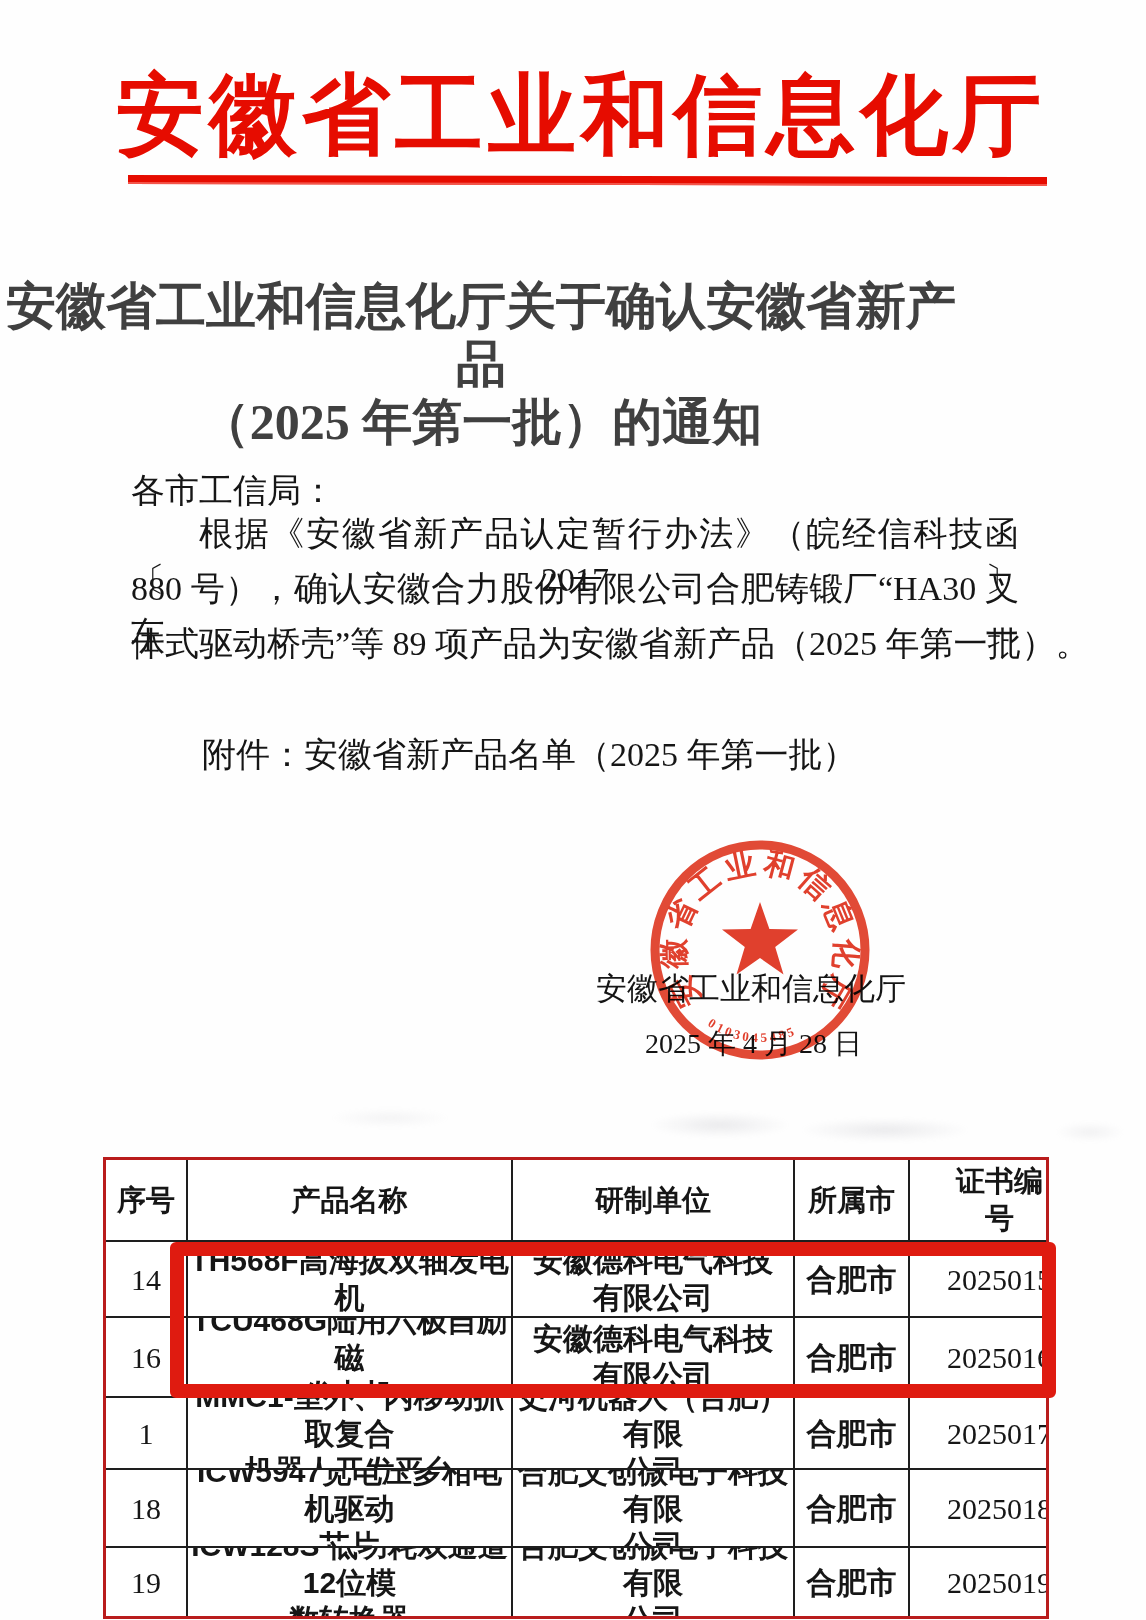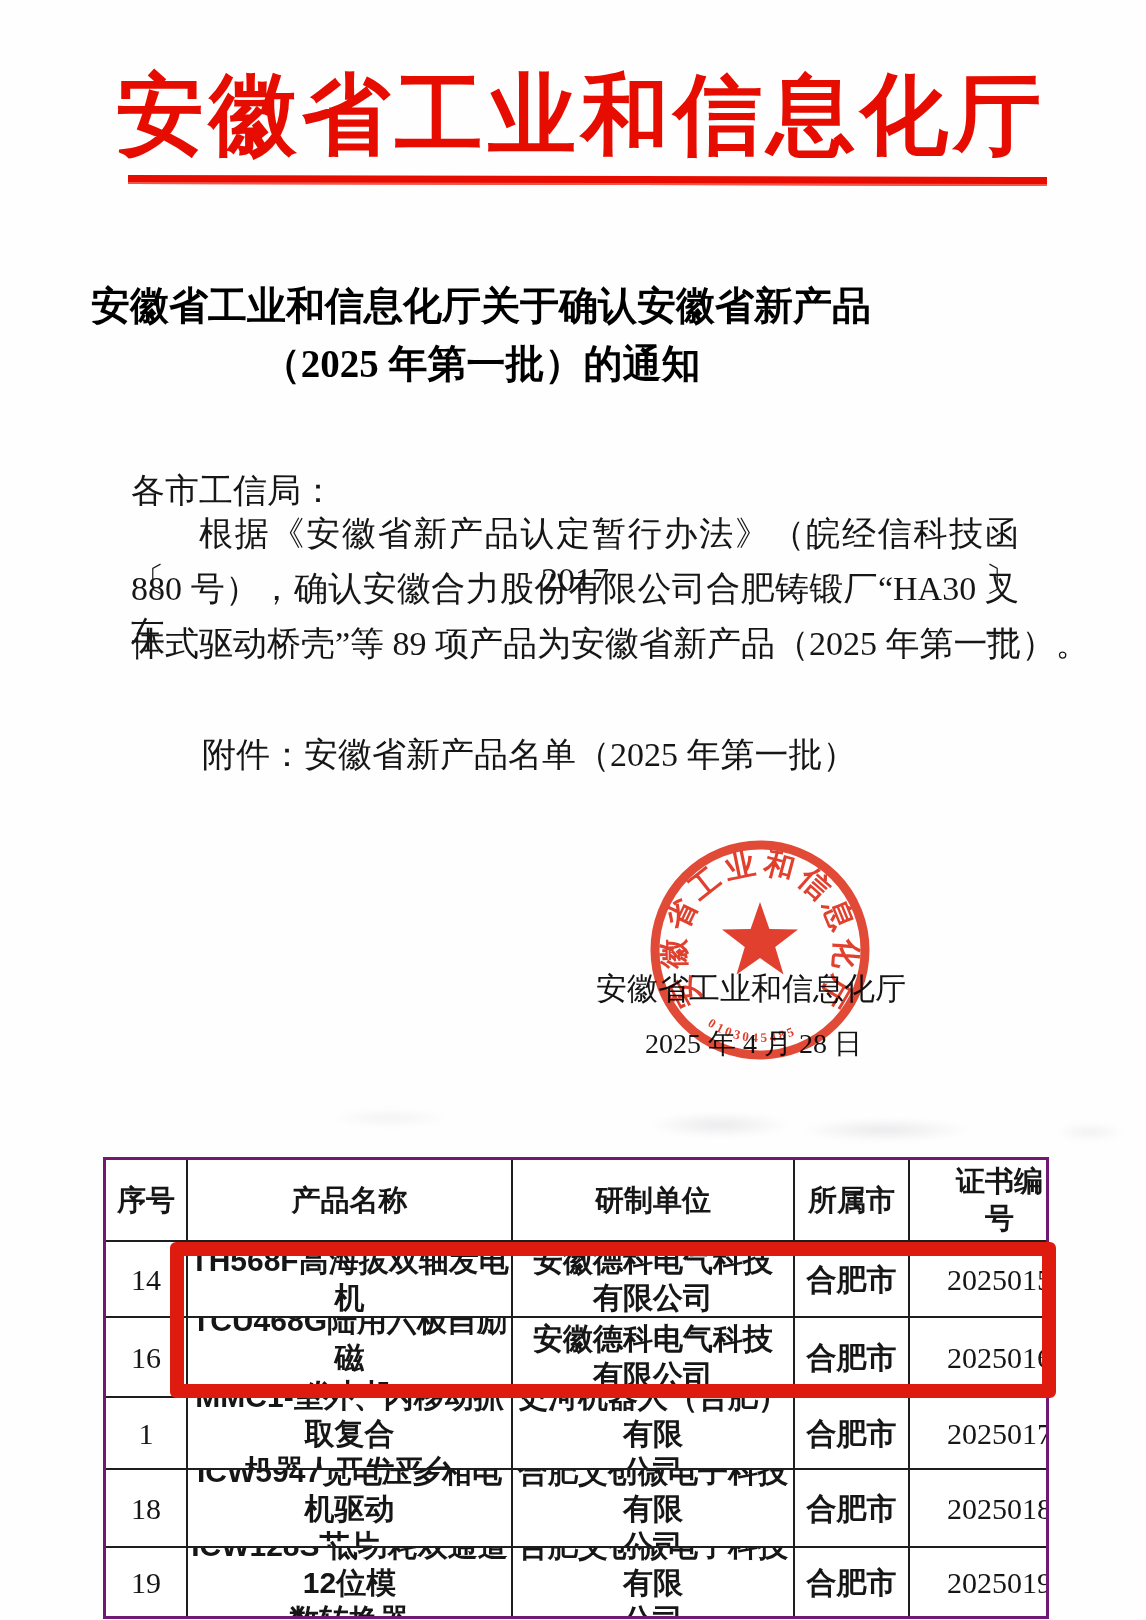--- a/index.html
+++ b/index.html
@@ -14,21 +14,21 @@
     transform:translateX(8px);white-space:nowrap;
     font-family:"Liberation Serif","DejaVu Serif",serif;
   }
   .red-rule{
     position:absolute;left:128px;top:176px;width:919px;height:7px;
     background:#e60c00;border-bottom:2px solid #f4554a;transform:rotate(0.12deg);
   }
   
   .doc-title{
     position:absolute;top:277px;left:0;width:962px;text-align:center;
-    font-size:39px;font-weight:700;line-height:58px;color:#000000;
+    font-size:50px;font-weight:700;line-height:58px;color:#404040;
   }
   
   .salutation{position:absolute;left:131px;top:468px;font-size:34px;}
   .body-line{position:absolute;left:131px;width:888px;font-size:34px;white-space:nowrap;}
   .body-line.just{white-space:normal;text-align:justify;text-align-last:justify;}
   .line1{top:511px;text-indent:68px;}
   .line2{top:566px;}
   .line3{top:621px;}
   .attachment{position:absolute;left:190px;top:732px;font-size:34px;margin-left:12px;}
   
@@ -40,21 +40,21 @@
   
   .smudge{position:absolute;background:radial-gradient(closest-side,#b9b9c0,transparent);
           opacity:.28;filter:blur(2px);border-radius:50%;}
   .sm1{left:650px;top:1112px;width:140px;height:26px;}
   .sm2{left:800px;top:1118px;width:170px;height:24px;}
   .sm3{left:1055px;top:1122px;width:70px;height:20px;opacity:.18;}
   .sm4{left:330px;top:1108px;width:120px;height:20px;opacity:.15;}
   
   .table{
     position:absolute;left:103px;top:1157px;width:940px;
-    border:3px solid #701a75;box-sizing:content-box;
+    border:3px solid #b91c1c;box-sizing:content-box;
     display:grid;
     grid-template-columns:82px 325px 282px 115px 136px;
     grid-template-rows:82px 76px 80px 72px 78px 68px;
     background:#fff;
   }
   .cell{
     border-right:2px solid #1e1e1e;border-bottom:2px solid #1e1e1e;
     display:flex;align-items:center;justify-content:center;
     text-align:center;white-space:pre-line;line-height:37px;box-sizing:border-box;
     overflow:hidden;

